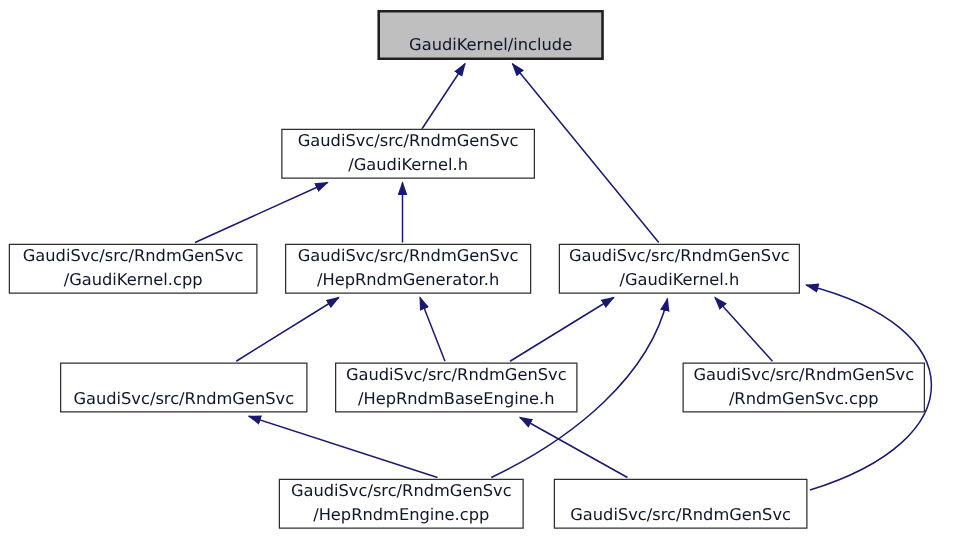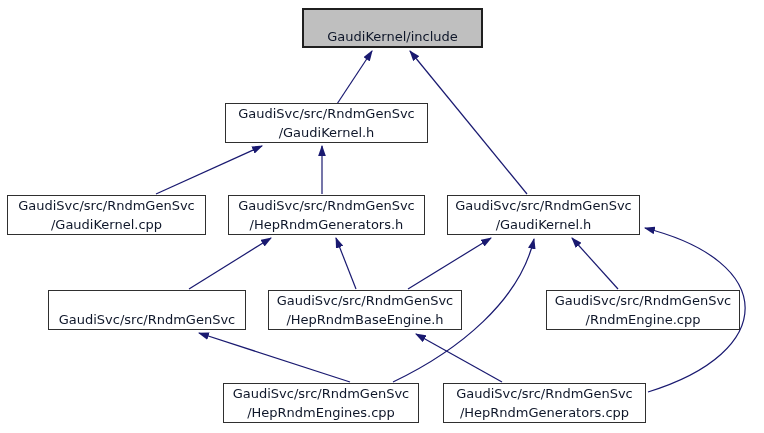--- a/index.html
+++ b/index.html
@@ -68,45 +68,44 @@
     <span>/GaudiKernel.h</span>
   </div>
 
   <div class="node" style="left:7px;top:195px;width:199px;height:40px;">
     <span>GaudiSvc/src/RndmGenSvc</span>
     <span>/GaudiKernel.cpp</span>
   </div>
 
   <div class="node" style="left:228px;top:195px;width:197px;height:40px;">
     <span>GaudiSvc/src/RndmGenSvc</span>
-    <span>/HepRndmGenerators.h</span>
+    <span>/HepRndmGenerator.h</span>
   </div>
 
   <div class="node" style="left:447px;top:195px;width:193px;height:40px;">
     <span>GaudiSvc/src/RndmGenSvc</span>
     <span>/GaudiKernel.h</span>
   </div>
 
   <div class="node" style="left:48px;top:290px;width:198px;height:40px;">
     <span>GaudiSvc/src/RndmGenSvc</span>
   </div>
 
   <div class="node" style="left:268px;top:290px;width:194px;height:40px;">
     <span>GaudiSvc/src/RndmGenSvc</span>
     <span>/HepRndmBaseEngine.h</span>
   </div>
 
   <div class="node" style="left:546px;top:290px;width:194px;height:40px;">
     <span>GaudiSvc/src/RndmGenSvc</span>
-    <span>/RndmEngine.cpp</span>
+    <span>/RndmGenSvc.cpp</span>
   </div>
 
   <div class="node" style="left:223px;top:383px;width:196px;height:40px;">
     <span>GaudiSvc/src/RndmGenSvc</span>
-    <span>/HepRndmEngines.cpp</span>
+    <span>/HepRndmEngine.cpp</span>
   </div>
 
   <div class="node" style="left:443px;top:383px;width:203px;height:40px;">
     <span>GaudiSvc/src/RndmGenSvc</span>
-    <span>/HepRndmGenerators.cpp</span>
   </div>
 
 </div>
 
 </body></html>

